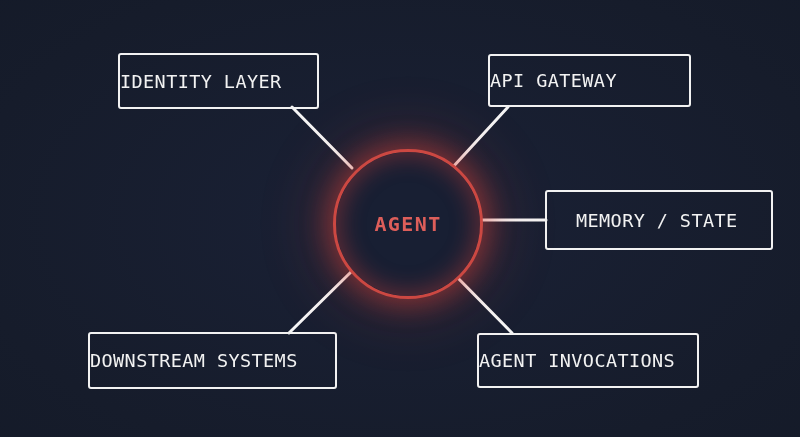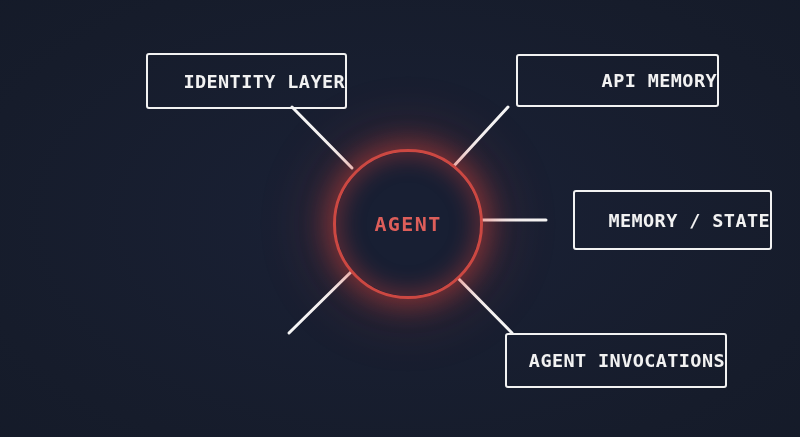--- a/index.html
+++ b/index.html
@@ -24,32 +24,31 @@
     z-index: 1;
     pointer-events: none;
   }
   .node {
     position: absolute;
     z-index: 2;
     border: 2.5px solid #f2f2f2;
     border-radius: 3px;
     display: flex;
     align-items: center;
-    justify-content: flex-end;
+    justify-content: flex-start;
     color: #f2f2f2;
-    font-weight: bold;
+    font-weight: normal;
     font-size: 18.5px;
     letter-spacing: 0.4px;
     white-space: nowrap;
     background: transparent;
-    margin-left: 28px;
   }
   .node-identity    { left: 118px; top: 53px;  width: 197px; height: 52px; }
   .node-api         { left: 488px; top: 54px;  width: 199px; height: 49px; }
-  .node-memory      { left: 545px; top: 190px; width: 195px; height: 56px; }
+  .node-memory      { left: 545px; top: 190px; width: 195px; height: 56px; padding-left: 29px; }
   .node-downstream  { left: 88px;  top: 332px; width: 245px; height: 53px; }
   .node-tool        { left: 477px; top: 333px; width: 218px; height: 51px; }
   .center-node {
     position: absolute;
     left: 333px; top: 149px;
     width: 144px; height: 144px;
     z-index: 3;
     border-radius: 50%;
     border: 3px solid #cc4842;
     background: #181f33;
@@ -80,27 +79,30 @@
       <line x1="477" y1="220" x2="546" y2="220" stroke="#f5f5f5" stroke-width="3" stroke-linecap="round"></line>
       <line x1="352" y1="271" x2="289" y2="333" stroke="#f5f5f5" stroke-width="3" stroke-linecap="round"></line>
       <line x1="451" y1="271" x2="512" y2="333" stroke="#f5f5f5" stroke-width="3" stroke-linecap="round"></line>
     </svg>
 
   <div class="node node-identity">
     <span>IDENTITY LAYER</span>
   </div>
 
   <div class="node node-api">
-    <span>API MEMORY</span>
+    <span>API GATEWAY</span>
   </div>
 
   <div class="node node-memory">
     <span>MEMORY / STATE</span>
   </div>
 
+  <div class="node node-downstream">
+    <span>DOWNSTREAM SYSTEMS</span>
+  </div>
 
   <div class="node node-tool">
     <span>AGENT INVOCATIONS</span>
   </div>
 
   <div class="center-node">
     <span>AGENT</span>
   </div>
 
 </div>

